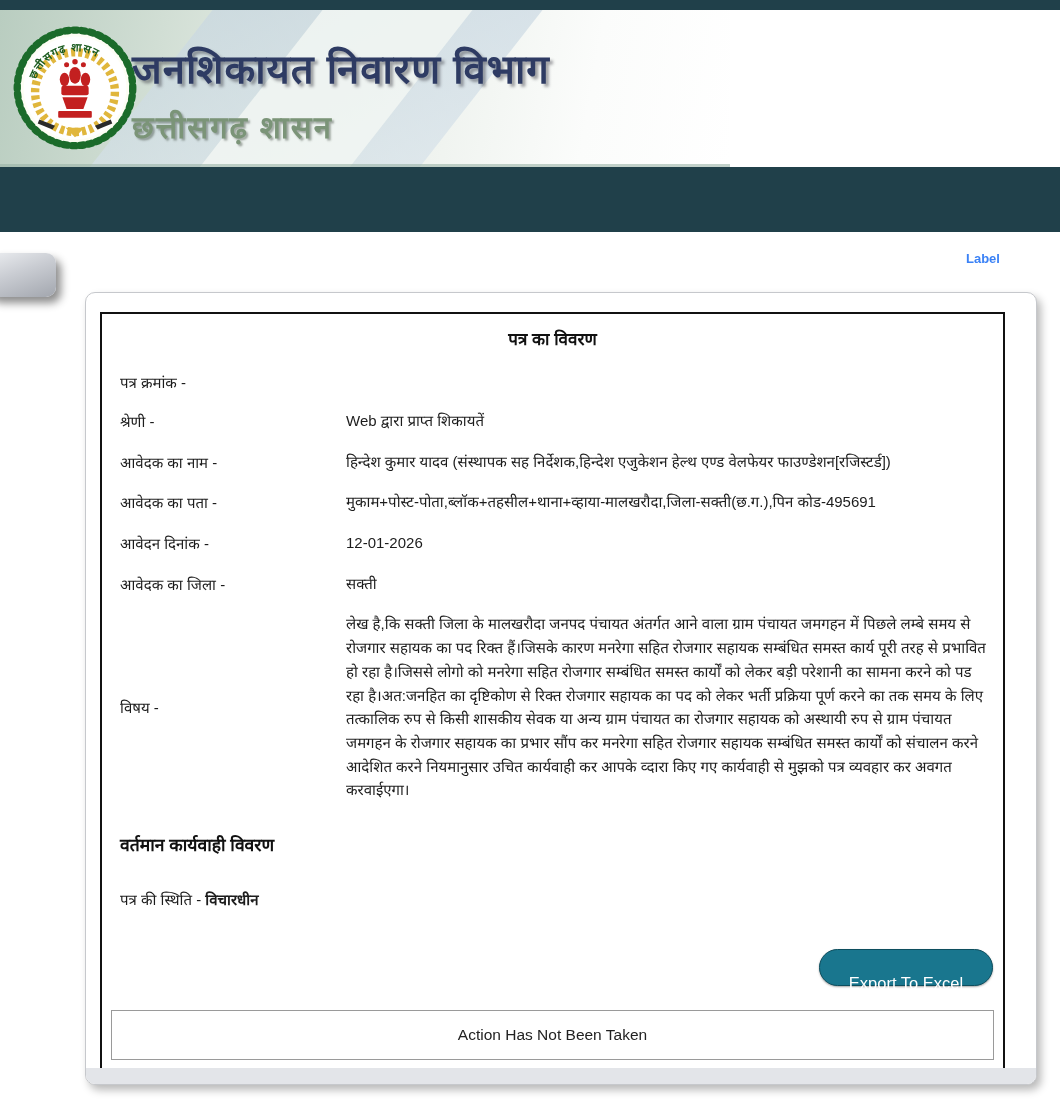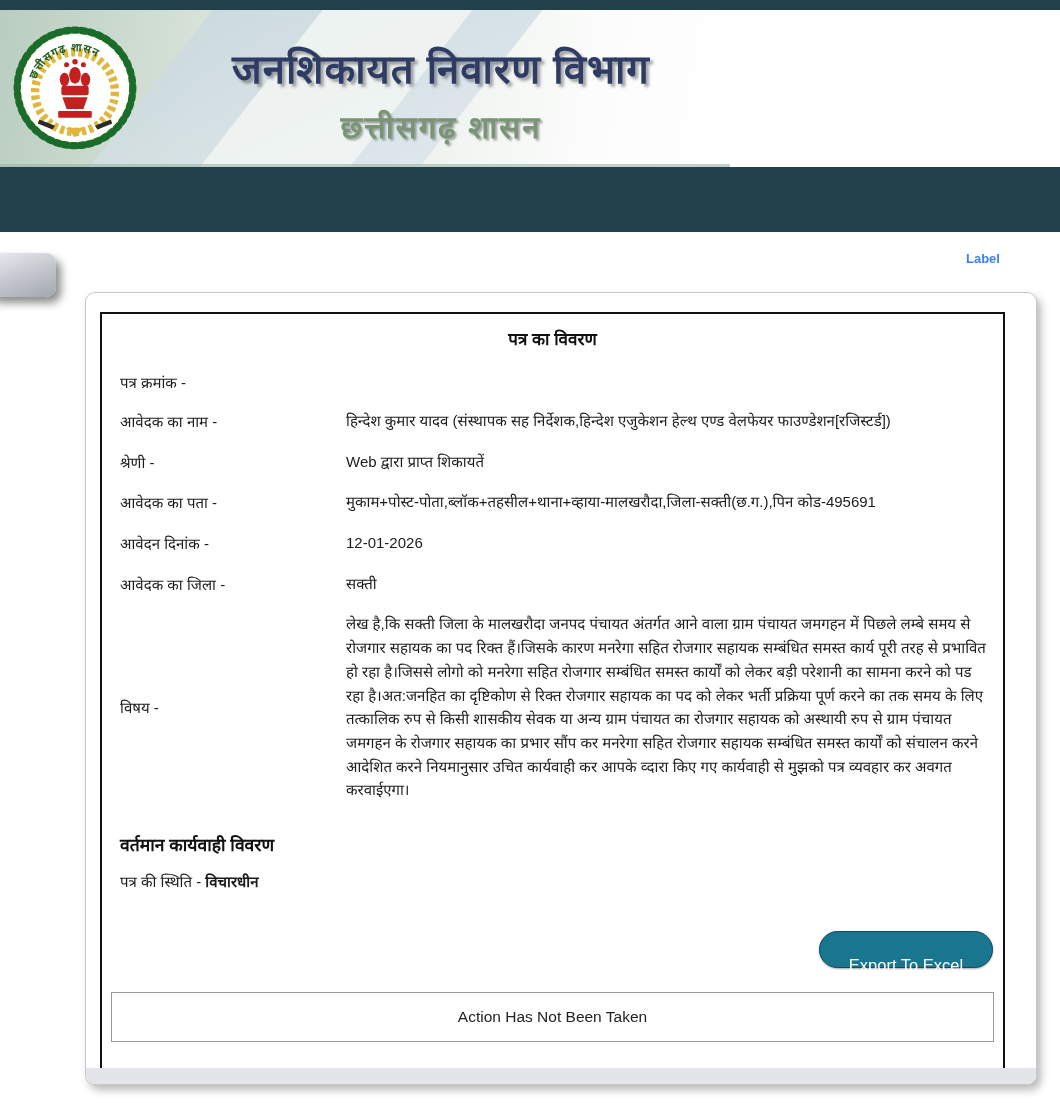--- a/index.html
+++ b/index.html
@@ -20,21 +20,21 @@
   .banner-stripe-blue{
     position:absolute;left:150px;top:-40px;width:330px;height:240px;
     background:linear-gradient(180deg,#c3d3df 0%,#d9e4ec 100%);
     transform:skewX(-38deg);opacity:.65;
   }
   .banner-stripe-white{
     position:absolute;left:260px;top:-40px;width:150px;height:240px;
     background:#f4f7f4;transform:skewX(-38deg);opacity:.8;
   }
   .banner-bottom-edge{position:absolute;left:0;bottom:0;width:730px;height:3px;background:#9ab3a6;opacity:.6;}
-  .header-text{position:absolute;left:156px;top:0;width:570px;text-align:center;}
+  .header-text{position:absolute;left:132px;top:0;width:570px;}
   .header-title{
     margin-top:30px;font-size:40px;font-weight:bold;color:#2e3b63;letter-spacing:1px;
     text-shadow:3px 3px 3px rgba(50,50,60,.45);
   }
   .header-subtitle{
     margin-top:10px;font-size:31px;font-weight:bold;color:#7b9478;letter-spacing:2px;
     text-shadow:2px 2px 2px rgba(60,70,60,.45);
   }
   .logo{position:absolute;left:12px;top:6px;}
   
@@ -58,21 +58,21 @@
     border:2px solid #111111;padding:0 0;box-sizing:border-box;
   }
   .panel-footer{position:absolute;left:0;bottom:0;width:100%;height:16px;background:#e3e5e9;}
   .box-title{margin-top:13px;text-align:center;font-size:17px;font-weight:bold;color:#111;}
   .fields{margin:22px 8px 0 18px;}
   .field-row{display:grid;grid-template-columns:226px 1fr;align-items:center;margin-bottom:17px;}
   .field-label{font-size:15px;color:#1c1c1c;}
   .field-value{font-size:15px;color:#1c1c1c;line-height:1.58;padding-right:6px;}
   .field-value.bold{font-weight:bold;}
   .section-heading{margin:30px 0 0 18px;font-size:17.5px;font-weight:bold;color:#111;}
-  .status-line{margin:15px 0 0 18px;font-size:15px;color:#1c1c1c;}
+  .status-line{margin:33px 0 0 18px;font-size:15px;color:#1c1c1c;}
   .status-value{font-weight:bold;}
   .button-row{margin:40px 10px 0 0;text-align:right;}
   .export-btn{
     display:inline-block;min-width:174px;height:37px;line-height:35px;padding:16px 22px;
     background:#19768e;color:#ffffff;font-size:16.5px;border:1px solid #0d4e5e;border-radius:19px;
     font-family:"Liberation Sans","DejaVu Sans",sans-serif;cursor:pointer;
     box-shadow:0 1px 2px rgba(0,0,0,.35);
   }
   .message-box{
     margin:17px 9px 0 9px;border:1px solid #9a9a9a;padding:15px 0;
@@ -132,26 +132,26 @@
 
 <div class="panel">
   <div class="inner-box">
     <div class="box-title">पत्र का विवरण</div>
 
     <div class="fields" id="fields">
         <div class="field-row">
           <div class="field-label">पत्र क्रमांक -</div>
         </div>
         <div class="field-row">
+          <div class="field-label">श्रेणी -</div>
+          <div class="field-value">Web द्वारा प्राप्त शिकायतें</div>
+        </div>
+        <div class="field-row">
           <div class="field-label">आवेदक का नाम -</div>
           <div class="field-value">हिन्देश कुमार यादव (संस्थापक सह निर्देशक,हिन्देश एजुकेशन हेल्थ एण्ड वेलफेयर फाउण्डेशन[रजिस्टर्ड])</div>
-        </div>
-        <div class="field-row">
-          <div class="field-label">श्रेणी -</div>
-          <div class="field-value">Web द्वारा प्राप्त शिकायतें</div>
         </div>
         <div class="field-row">
           <div class="field-label">आवेदक का पता -</div>
           <div class="field-value">मुकाम+पोस्ट-पोता,ब्लॉक+तहसील+थाना+व्हाया-मालखरौदा,जिला-सक्ती(छ.ग.),पिन कोड-495691</div>
         </div>
         <div class="field-row">
           <div class="field-label">आवेदन दिनांक -</div>
           <div class="field-value">12-01-2026</div>
         </div>
         <div class="field-row">

